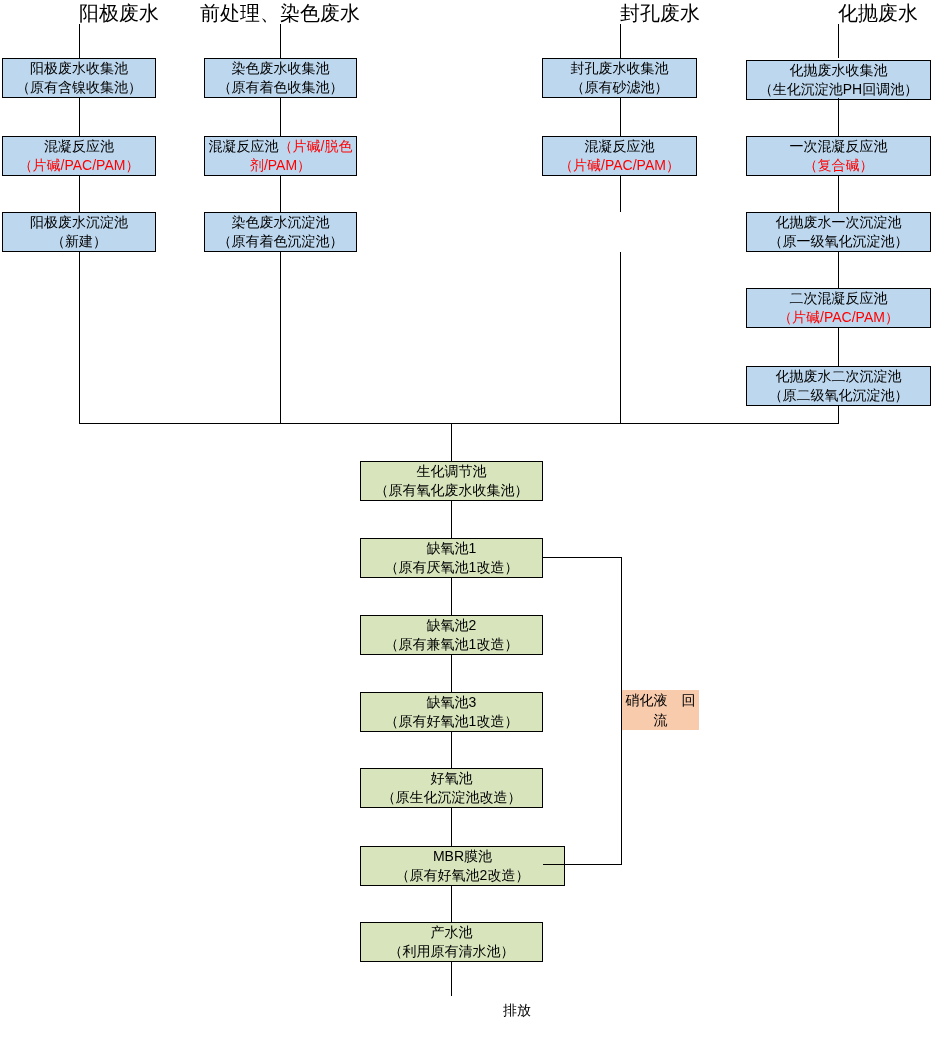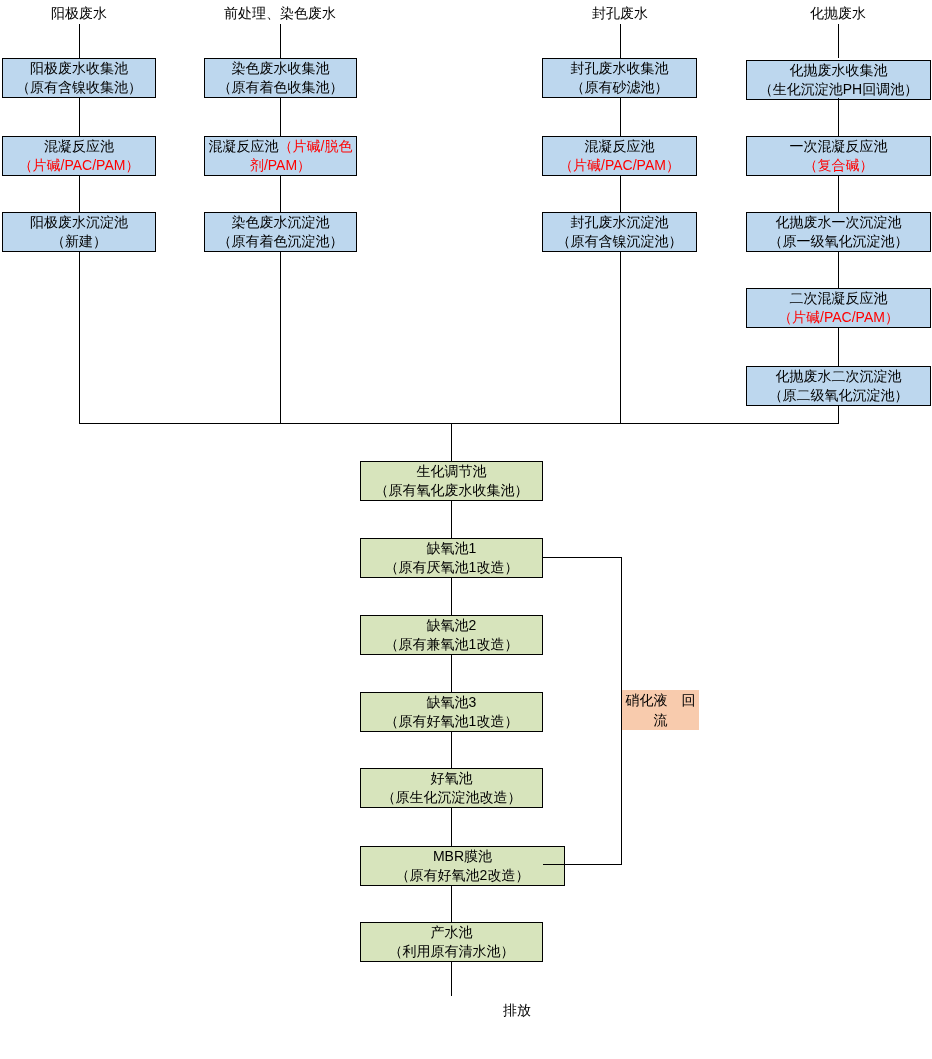--- a/index.html
+++ b/index.html
@@ -11,22 +11,22 @@
     position:absolute;box-sizing:border-box;height:40px;
     border:1px solid #000000;display:flex;flex-direction:column;
     justify-content:center;text-align:center;font-size:14px;line-height:19px;
     white-space:nowrap;
   }
   .box.wrapok{white-space:normal;}
   .blue{background:#BDD7EE;}
   .green{background:#D7E4BC;}
   .red{color:#FF0000;}
   .col-header{
-    position:absolute;width:160px;font-size:14px;line-height:17px;
-    text-align:center;top:5px;
+    position:absolute;width:160px;font-size:20px;line-height:17px;
+    text-align:right;top:5px;
   }
   .vline{position:absolute;width:1px;background:#000;}
   .hline{position:absolute;height:1px;background:#000;}
   .orange-label{
     position:absolute;left:622px;top:690px;width:77px;height:40px;
     background:#F8CBAD;font-size:14px;line-height:20px;text-align:center;
     box-sizing:border-box;
   }
   .outfall{
     position:absolute;left:371px;top:1002px;width:160px;
@@ -85,24 +85,20 @@
   <div class="box blue" style="left:542px;top:58px;width:155px;">
     <div>封孔废水收集池</div>
     <div>（原有砂滤池）</div>
   </div>
   <div class="vline" style="left:620px;top:98px;height:38px;"></div>
   <div class="box blue" style="left:542px;top:136px;width:155px;">
     <div>混凝反应池</div>
     <div class="red">（片碱/PAC/PAM）</div>
   </div>
   <div class="vline" style="left:620px;top:176px;height:36px;"></div>
-  <div class="box blue" style="left:542px;top:212px;width:155px;">
-    <div>封孔废水沉淀池</div>
-    <div>（原有含镍沉淀池）</div>
-  </div>
   <div class="vline" style="left:620px;top:252px;height:171px;"></div>
 
   <div class="box blue" style="left:746px;top:60px;width:185px;">
     <div>化抛废水收集池</div>
     <div>（生化沉淀池PH回调池）</div>
   </div>
   <div class="vline" style="left:838px;top:98px;height:38px;"></div>
   <div class="box blue" style="left:746px;top:136px;width:185px;">
     <div>一次混凝反应池</div>
     <div class="red">（复合碱）</div>

